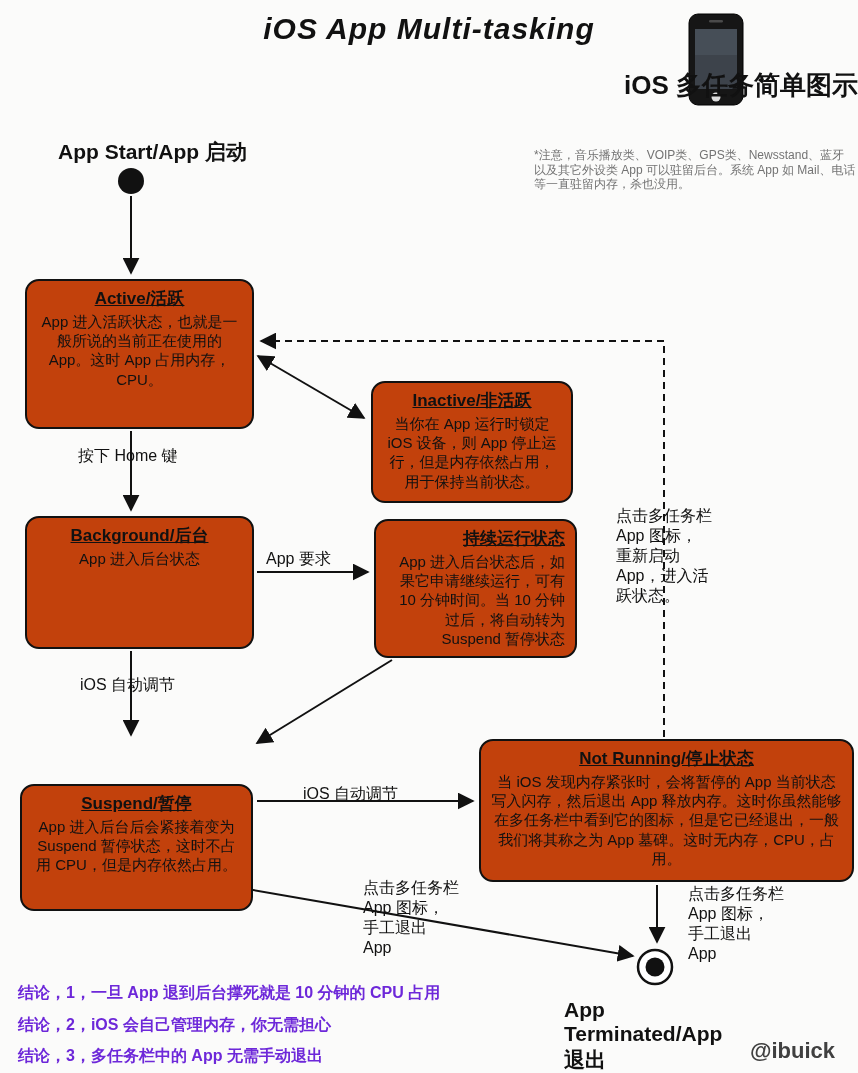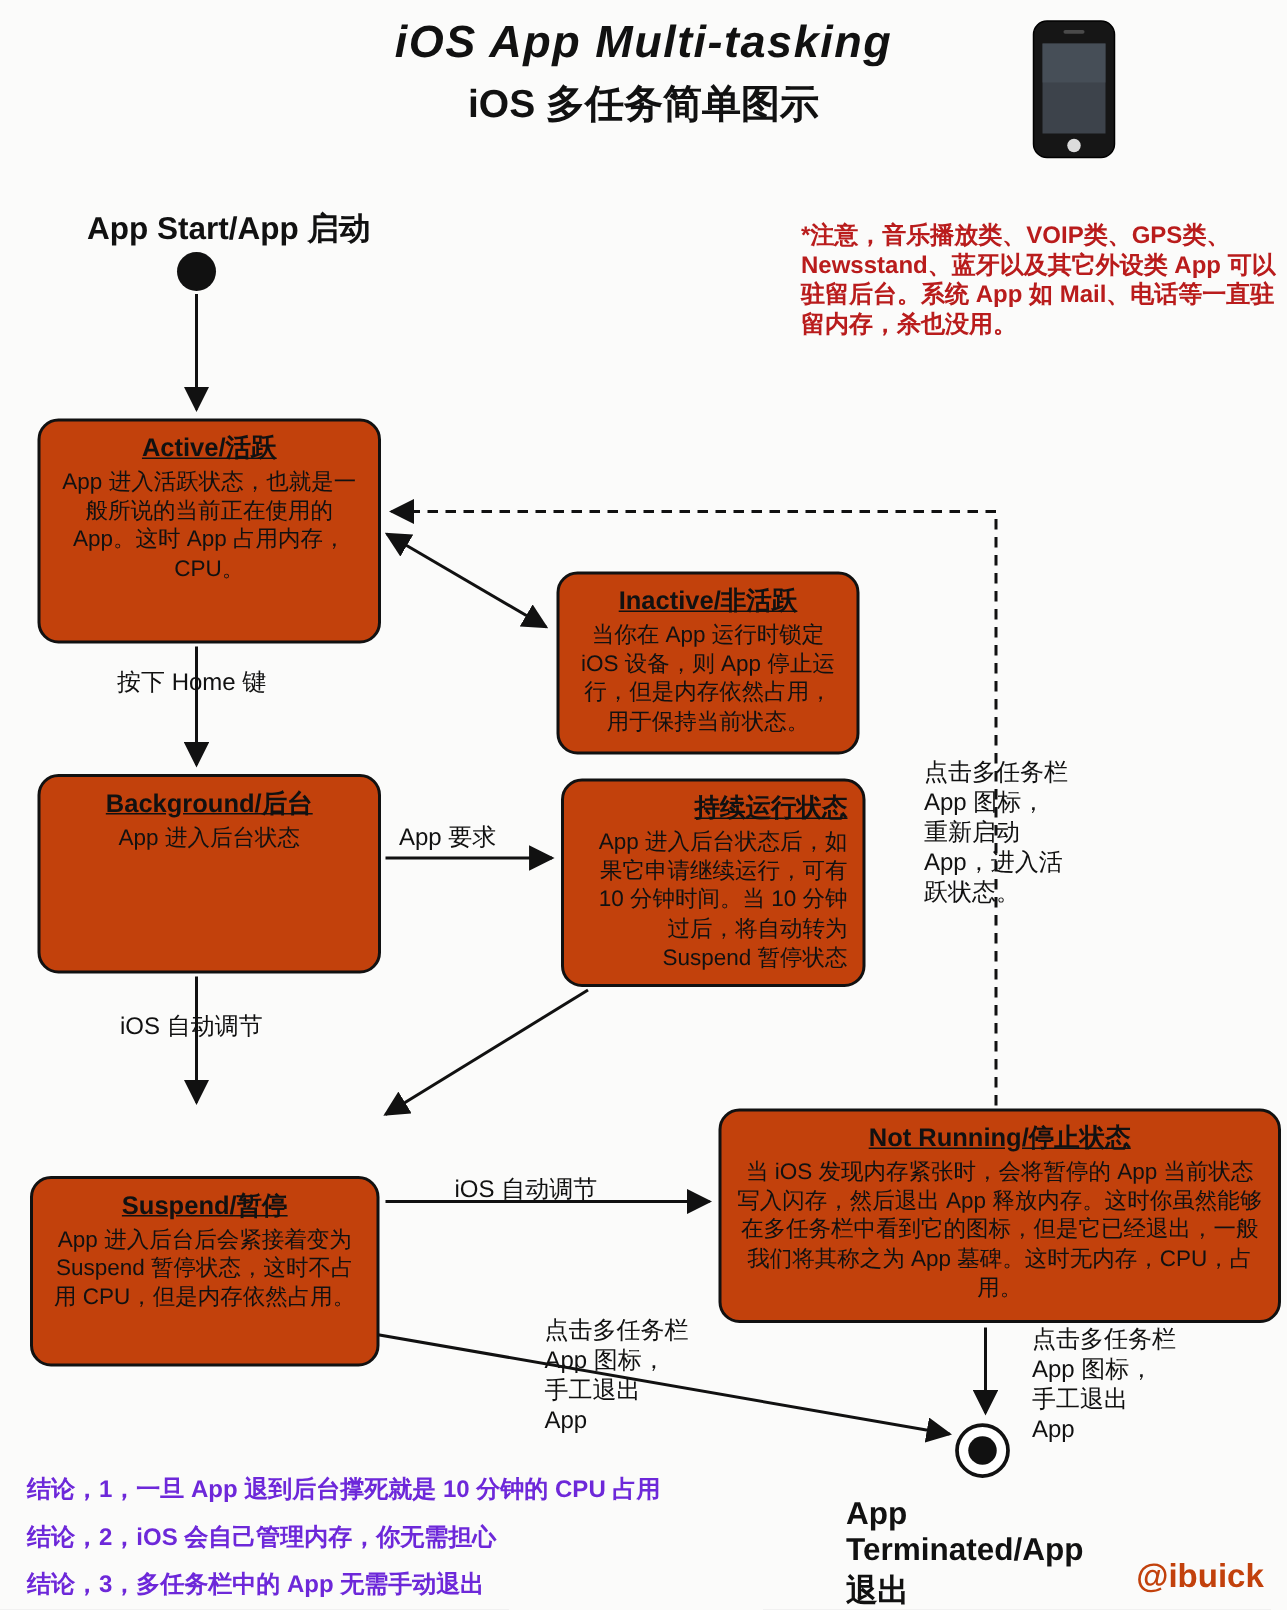--- a/index.html
+++ b/index.html
@@ -14,27 +14,27 @@
   }
   .abs{position:absolute;}
   .svg-layer{position:absolute;left:0;top:0;z-index:1;}
   .txt-layer{z-index:2;}
   .title1{
     left:0;top:12px;width:858px;text-align:center;
     font-size:30px;font-weight:bold;font-style:italic;
     letter-spacing:1px;
   }
   .title2{
-    left:0;top:52px;width:858px;text-align:center;
+    left:0;top:68px;width:858px;text-align:right;
     font-size:26px;font-weight:bold;
   }
   .note{
     left:534px;top:148px;width:322px;
-    color:#b91c1c;font-size:16px;line-height:1.22;
-    font-weight:bold;
+    color:#737373;font-size:12px;line-height:1.22;
+    font-weight:normal;
   }
   .state-box{
     position:absolute;z-index:2;
     background:#c2410c;
     border:2px solid #111;
     border-radius:14px;
     padding:6px 10px;
     box-sizing:border-box;
     text-align:center;
   }
@@ -47,21 +47,21 @@
     font-size:15px;line-height:1.28;
   }
   .node-label{font-weight:bold;font-size:21px;}
   .edge-label{font-size:16px;white-space:pre-line;line-height:1.25;}
   .conclusion{
     color:#6d28d9;font-size:16px;font-weight:bold;
     left:18px;width:470px;
   }
   .watermark{
     left:750px;top:1038px;width:100px;
-    color:#c2410c;font-size:22px;font-weight:bold;text-align:center;
+    color:#404040;font-size:22px;font-weight:bold;
   }
 </style>
 </head>
 <body>
 
 <div class="canvas">
 
   <svg class="svg-layer" width="858" height="1073" viewBox="0 0 858 1073">
     <defs>
       <marker id="arrow" viewBox="0 0 10 10" refX="9" refY="5" markerWidth="8.5" markerHeight="8.5" orient="auto-start-reverse">

